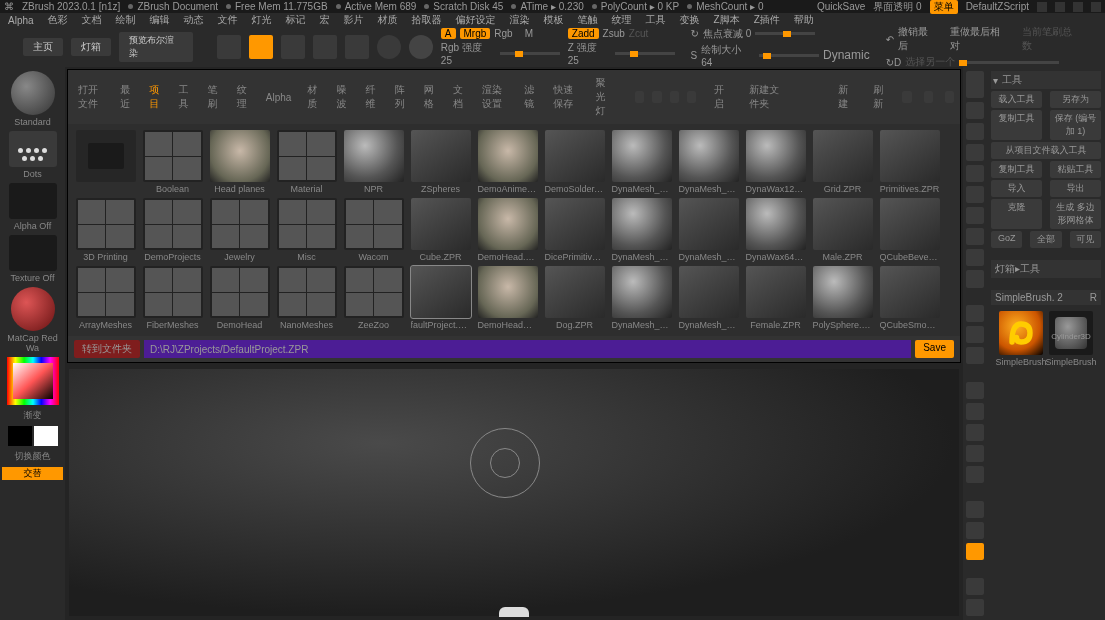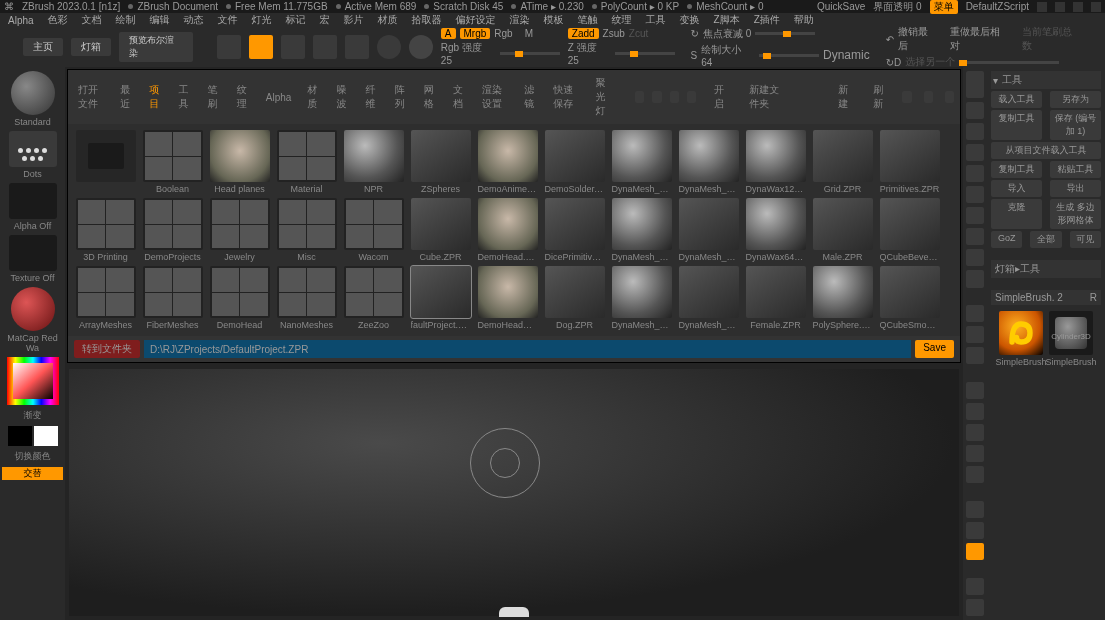--- a/index.html
+++ b/index.html
@@ -64,21 +64,21 @@
 .gthumb.folder::before { content: ''; width: 36px; height: 26px; background: #1a1a1a; border-radius: 2px; }
 .gthumb.grid4 { display: grid; grid-template-columns: 1fr 1fr; grid-template-rows: 1fr 1fr; gap: 1px; padding: 2px; background: #222; }
 .gthumb.grid4 i { background: #555; }
 .gthumb.sphere { background: radial-gradient(circle at 35% 30%, #bbb, #555 60%, #222); }
 .gthumb.head { background: radial-gradient(ellipse at 50% 40%, #c8b8a8, #665 70%, #222); }
 .gthumb.sel { outline: 1px solid #888; }
 .gname { font-size: 9px; color: #888; text-align: center; white-space: nowrap; overflow: hidden; width: 60px; text-overflow: ellipsis; }
 
 .browser-path { display: flex; gap: 4px; padding: 4px 6px; background: #333; }
 .browser-path .pathbtn { background: #7f1d1d; padding: 2px 8px; border-radius: 2px; }
-.browser-path input { flex: 1; background: #0c4a6e; border: none; color: #999; padding: 2px 6px; }
+.browser-path input { flex: 1; background: #4c1d95; border: none; color: #999; padding: 2px 6px; }
 .browser-path .savebtn { background: #ff9800; color: #000; padding: 2px 8px; border-radius: 2px; }
 
 
 .canvas { flex: 1; background: radial-gradient(ellipse at 35% 30%, #4a4a4a, #1e1e1e 70%); margin: 4px; position: relative; }
 .canvas .ring { position: absolute; left: 49%; top: 38%; transform: translate(-50%, -50%); width: 70px; height: 70px; border: 1px solid #888; border-radius: 50%; }
 .canvas .ring::after { content: ''; position: absolute; left: 50%; top: 50%; transform: translate(-50%, -50%); width: 28px; height: 28px; border: 1px solid #888; border-radius: 50%; }
 .canvas .tab { position: absolute; bottom: -1px; left: 50%; transform: translateX(-50%); width: 30px; height: 10px; background: #ddd; border-radius: 6px 6px 0 0; }
 
 
 .iconstrip { width: 24px; background: #2a2a2a; display: flex; flex-direction: column; align-items: center; padding: 4px 0; gap: 4px; }

